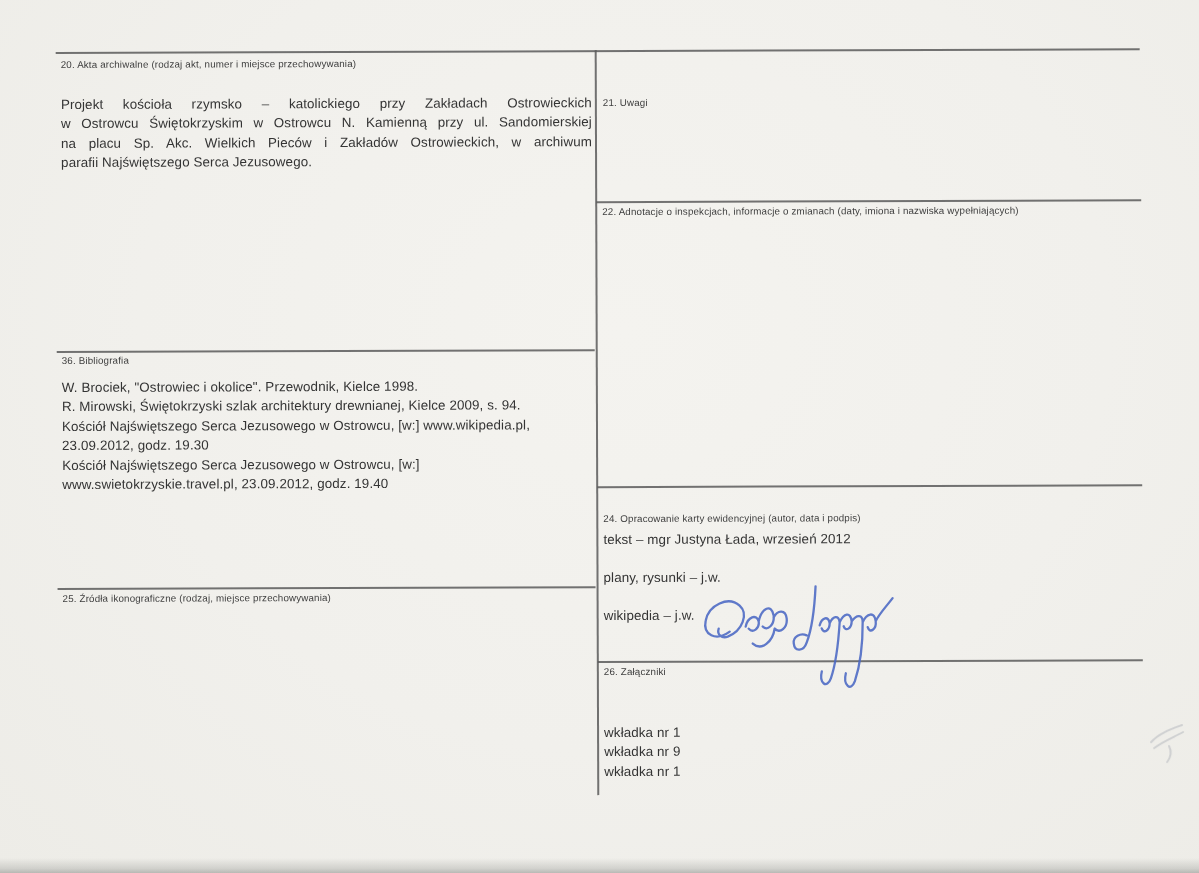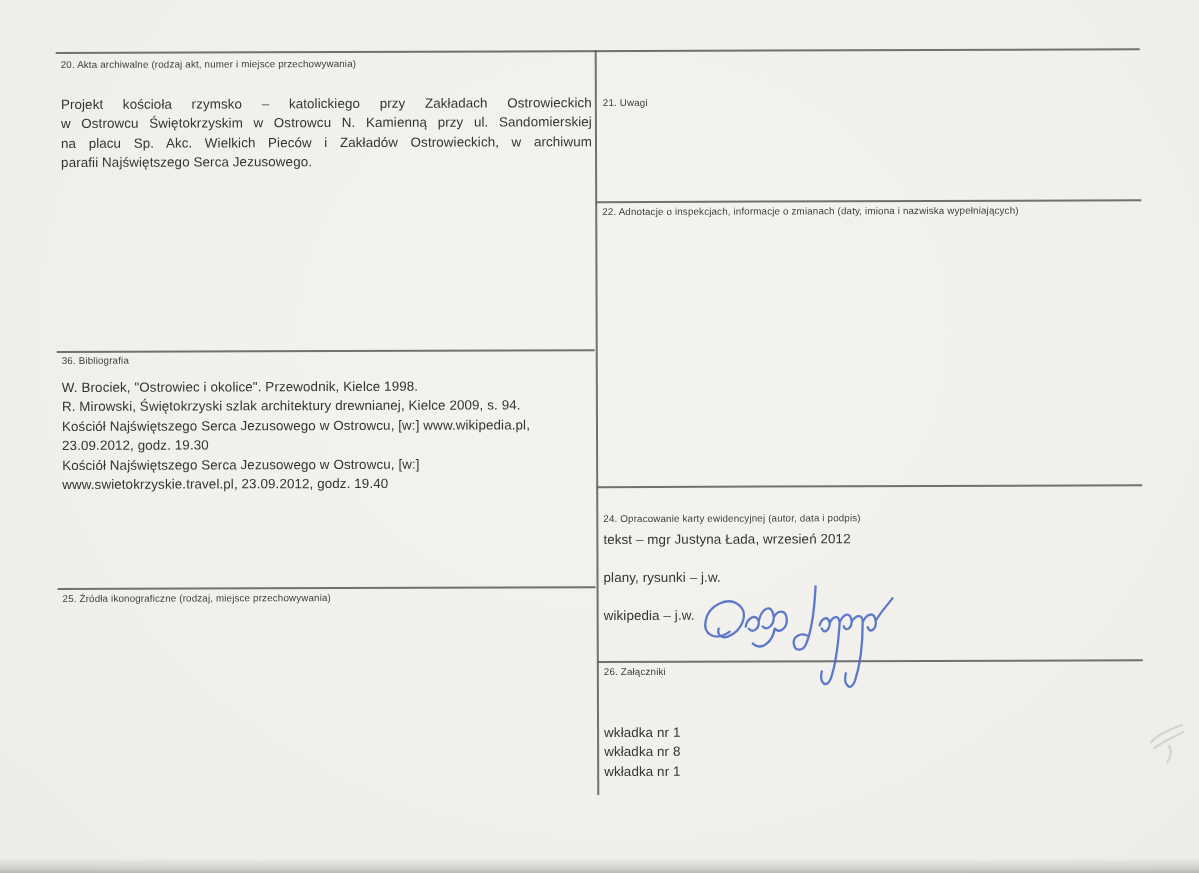--- a/index.html
+++ b/index.html
@@ -78,20 +78,20 @@
       <path d="M120,7 C119,27 116,50 111,63 C108,72 99,73 98,64 C97,57 105,53 111,56"></path>
       <path d="M124,46 C126,38 133,36 134,44 C134,51 128,55 126,49 M134,44 C137,37 143,35 144,43 M144,43 C143,58 141,82 135,99 C131,110 123,104 126,92 M144,43 C148,34 155,32 156,42 C156,49 150,53 148,47 M156,42 C161,35 167,35 167,43 C167,59 165,84 159,102 C155,113 147,106 150,94 M167,43 C171,34 179,32 180,42 C181,50 174,55 172,48 M180,42 C184,34 191,27 197,19"></path>
     </svg>
 
     <svg class="smudge" viewBox="0 0 52 56">
       <path d="M10,34 C18,25 30,21 41,17 M13,40 C22,33 33,29 42,24 M28,38 C31,44 29,50 26,54"></path>
     </svg>
 
     <div class="bodytext" style="left:603px;top:693px;margin-top:32px;">
       <div class="ln">wkładka nr 1</div>
-      <div class="ln">wkładka nr 8</div>
+      <div class="ln">wkładka nr 9</div>
       <div class="ln">wkładka nr 1</div>
     </div>
 
   </div>
 
   <div class="bottom-shade"></div>
 </div>
 
 </body></html>

